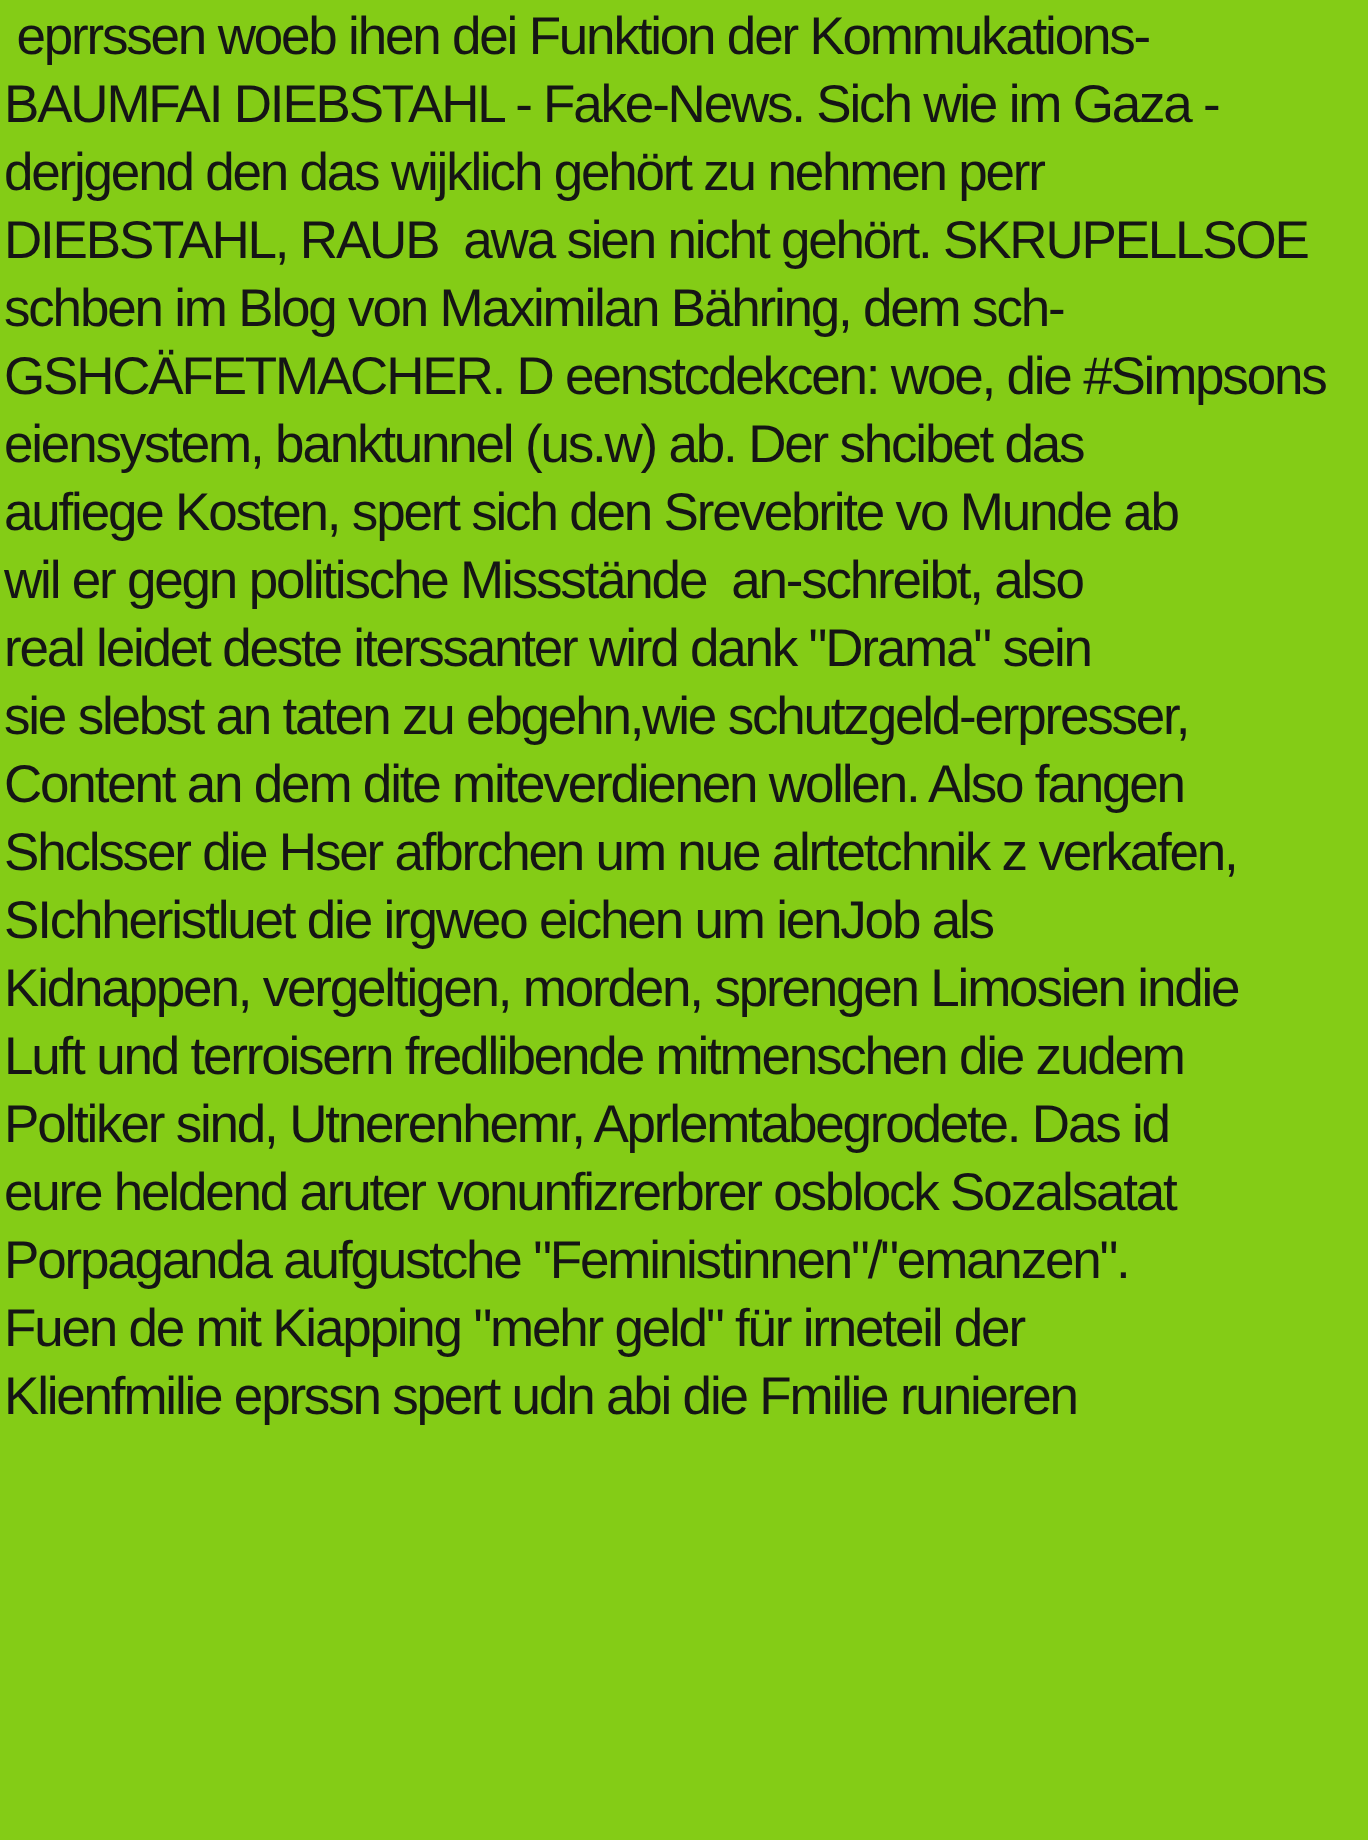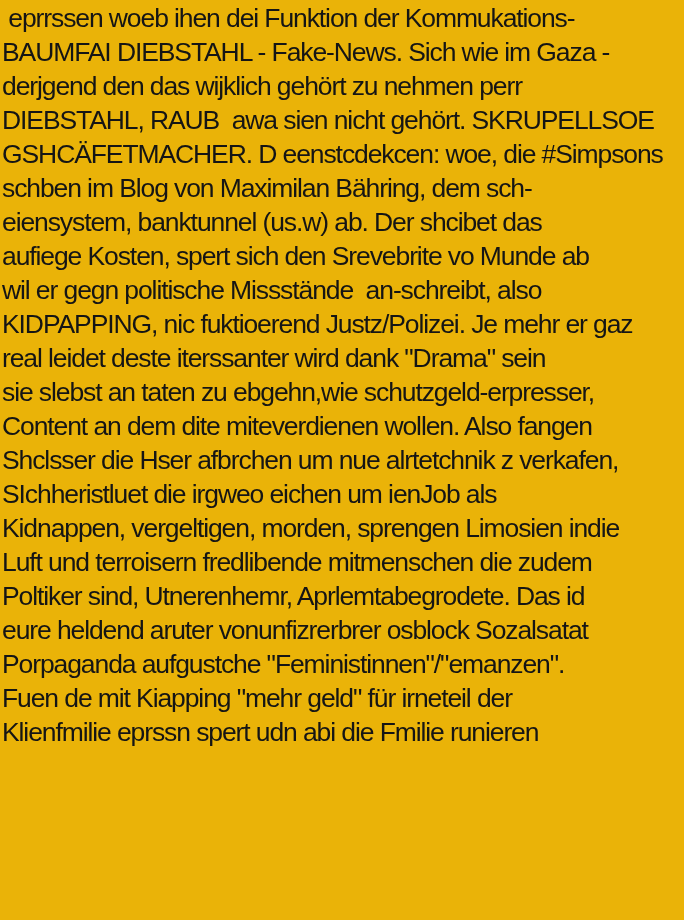--- a/index.html
+++ b/index.html
@@ -3,21 +3,21 @@
 <meta charset="utf-8">
 <style>
   html, body {
     margin: 0;
     padding: 0;
     background: #ffffff;
   }
   .page {
     width: 684px;
     height: 920px;
-    background: #eab308;
+    background: #84cc16;
     overflow: hidden;
     box-sizing: border-box;
   }
   .text-block {
     font-family: "Liberation Sans", "DejaVu Sans", sans-serif;
     font-size: 26.5px;
     line-height: 34px;
     letter-spacing: -1.1px;
     color: #151515;
     padding: 1px 0 0 2px;
@@ -29,26 +29,25 @@
 </style>
 </head>
 <body>
 
 <div class="page">
   <div class="text-block" id="text-block">
       <div class="text-line"> eprrssen woeb ihen dei Funktion der Kommukations-</div>
       <div class="text-line">BAUMFAI DIEBSTAHL - Fake-News. Sich wie im Gaza -</div>
       <div class="text-line">derjgend den das wijklich gehört zu nehmen perr</div>
       <div class="text-line">DIEBSTAHL, RAUB  awa sien nicht gehört. SKRUPELLSOE</div>
+      <div class="text-line">schben im Blog von Maximilan Bähring, dem sch-</div>
       <div class="text-line">GSHCÄFETMACHER. D eenstcdekcen: woe, die #Simpsons</div>
-      <div class="text-line">schben im Blog von Maximilan Bähring, dem sch-</div>
       <div class="text-line">eiensystem, banktunnel (us.w) ab. Der shcibet das</div>
       <div class="text-line">aufiege Kosten, spert sich den Srevebrite vo Munde ab</div>
       <div class="text-line">wil er gegn politische Missstände  an-schreibt, also</div>
-      <div class="text-line">KIDPAPPING, nic fuktioerend Justz/Polizei. Je mehr er gaz</div>
       <div class="text-line">real leidet deste iterssanter wird dank "Drama" sein</div>
       <div class="text-line">sie slebst an taten zu ebgehn,wie schutzgeld-erpresser,</div>
       <div class="text-line">Content an dem dite miteverdienen wollen. Also fangen</div>
       <div class="text-line">Shclsser die Hser afbrchen um nue alrtetchnik z verkafen,</div>
       <div class="text-line">SIchheristluet die irgweo eichen um ienJob als</div>
       <div class="text-line">Kidnappen, vergeltigen, morden, sprengen Limosien indie</div>
       <div class="text-line">Luft und terroisern fredlibende mitmenschen die zudem</div>
       <div class="text-line">Poltiker sind, Utnerenhemr, Aprlemtabegrodete. Das id</div>
       <div class="text-line">eure heldend aruter vonunfizrerbrer osblock Sozalsatat</div>
       <div class="text-line">Porpaganda aufgustche "Feministinnen"/"emanzen".</div>

